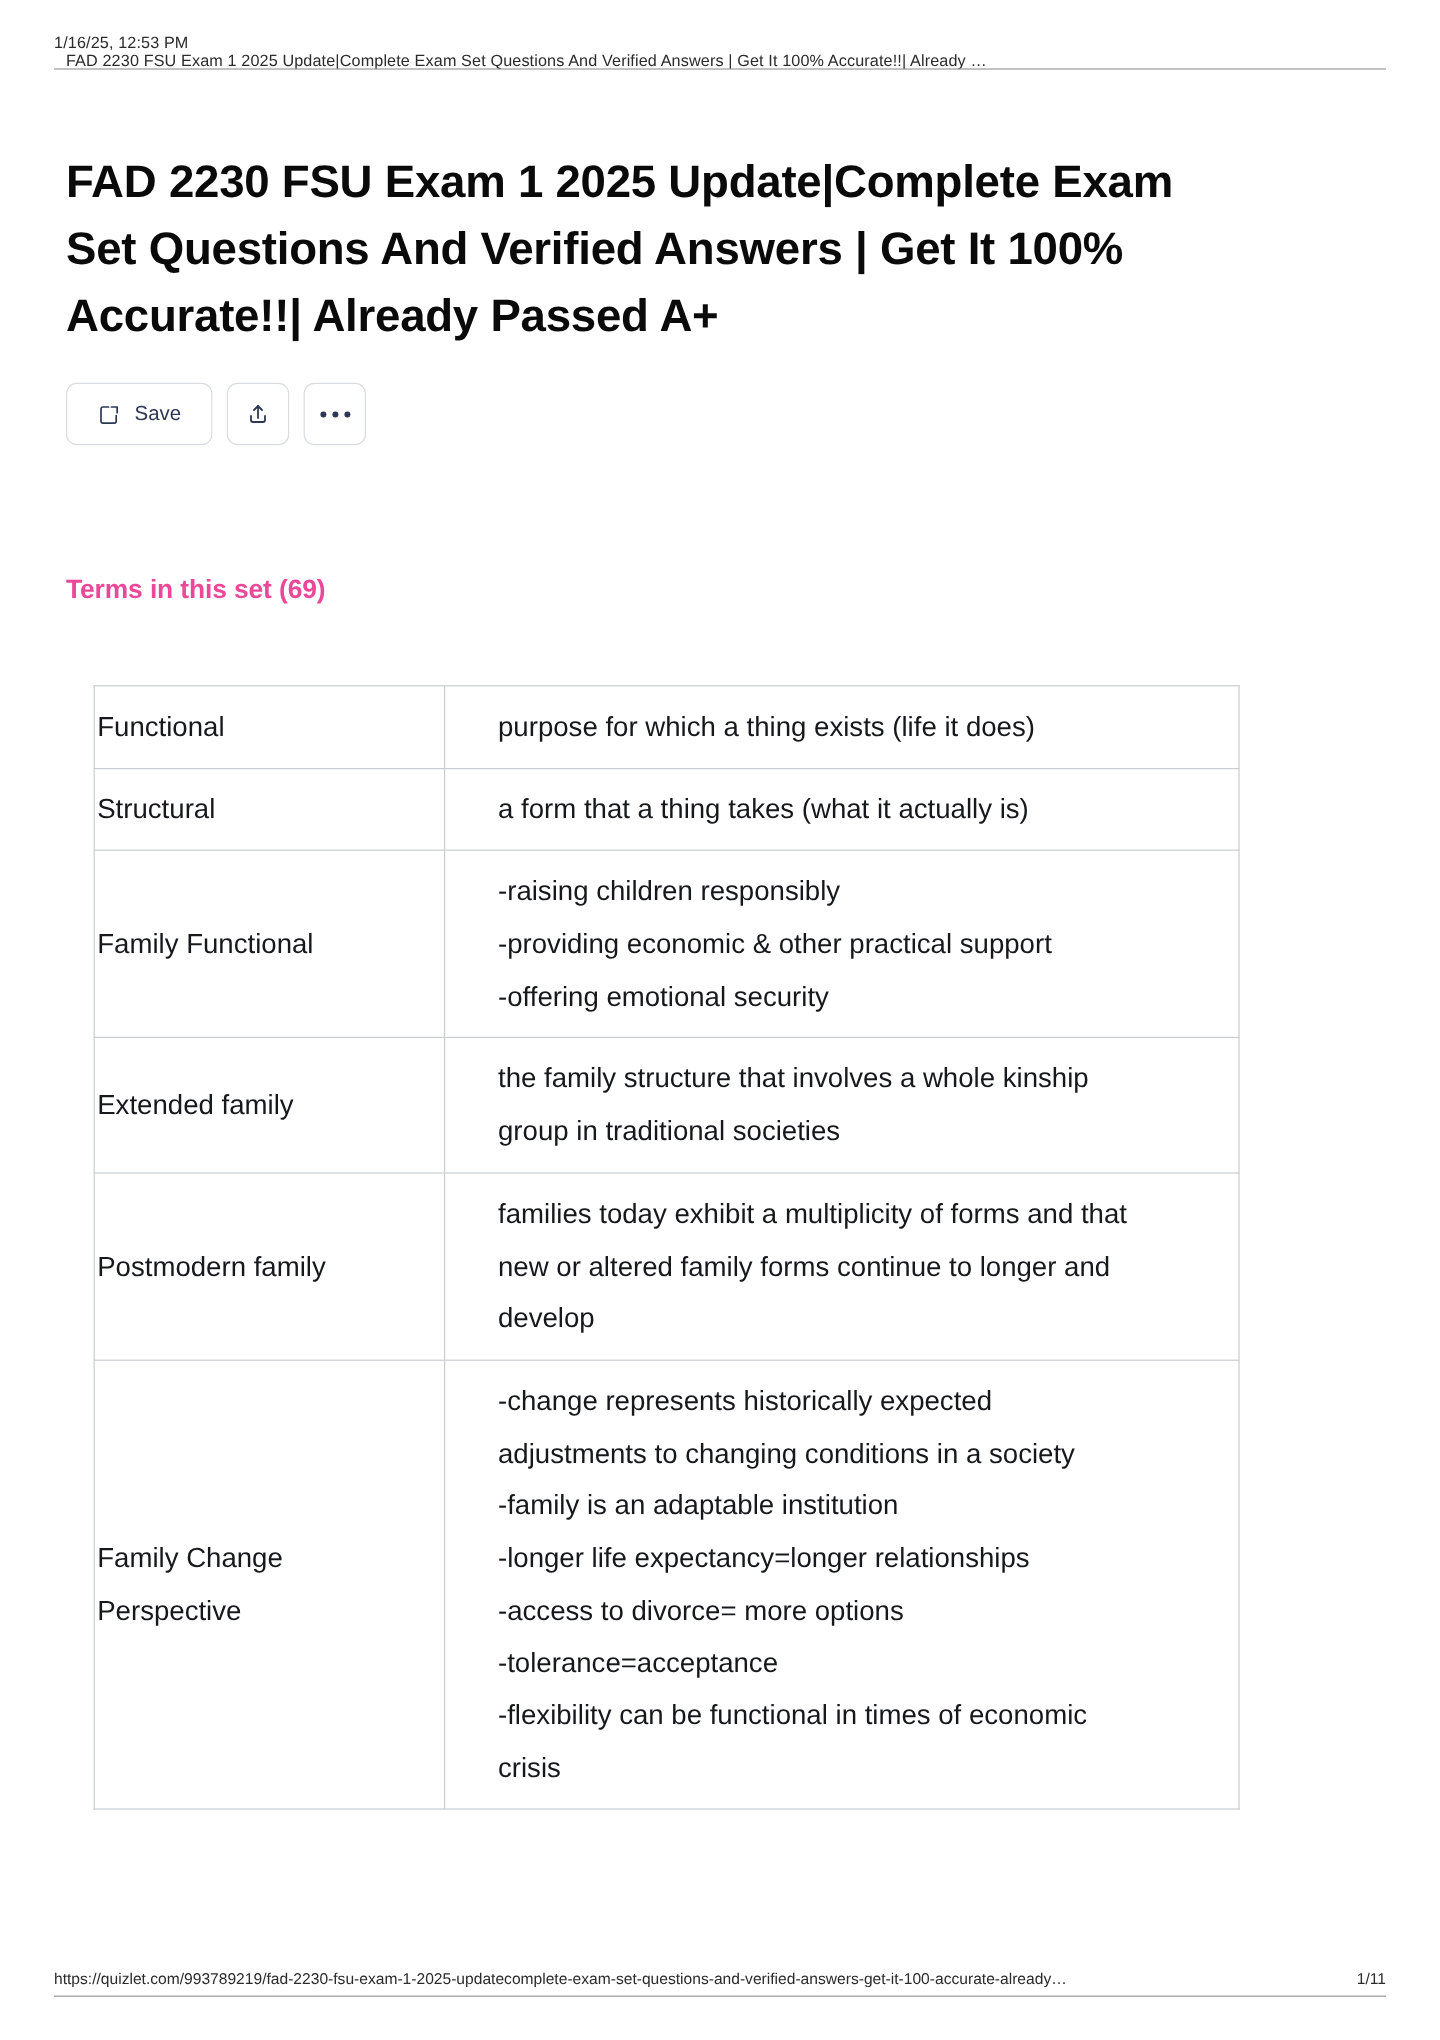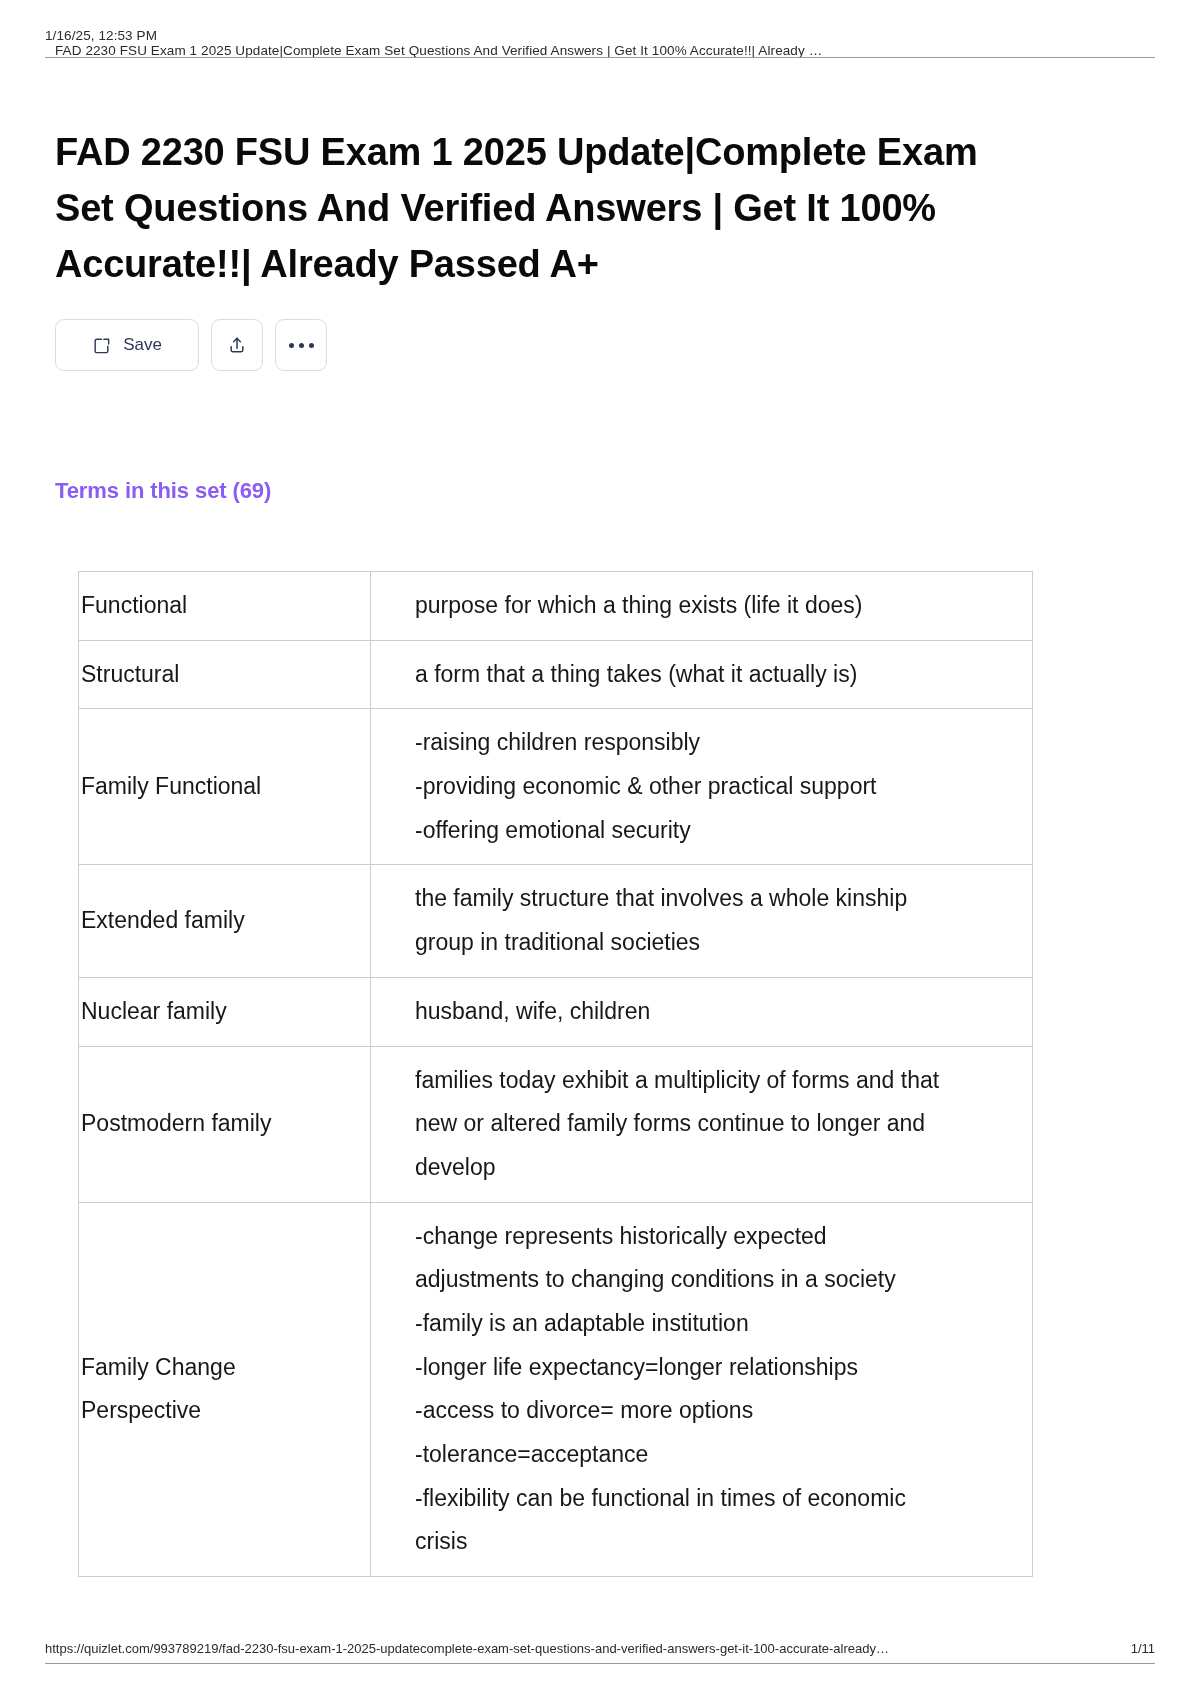--- a/index.html
+++ b/index.html
@@ -85,21 +85,21 @@
     background: #ffffff;
     height: 52px;
     display: flex;
     align-items: center;
     justify-content: center;
     box-sizing: border-box;
     color: #2e3856;
     font-size: 17px;
   }
   .btn-save {
-    width: 144px;
+    width: 122px;
     gap: 12px;
     padding: 0 14px;
   }
   .btn-icon-only {
     width: 52px;
   }
   .icon-svg {
     display: block;
   }
   .dots {
@@ -115,21 +115,21 @@
     display: block;
   }
 
   
   .terms-heading {
     position: absolute;
     top: 478px;
     left: 55px;
     font-size: 22px;
     font-weight: bold;
-    color: #8b5cf6;
+    color: #ec4899;
     letter-spacing: -0.1px;
   }
 
   
   .terms-table {
     position: absolute;
     top: 571px;
     left: 78px;
     width: 955px;
     border-collapse: collapse;
@@ -265,28 +265,20 @@
         <td class="term">
           <span class="line">Extended family</span>
         </td>
         <td class="def">
           <span class="line">the family structure that involves a whole kinship</span>
           <span class="line">group in traditional societies</span>
         </td>
       </tr>
       <tr>
         <td class="term">
-          <span class="line">Nuclear family</span>
-        </td>
-        <td class="def">
-          <span class="line">husband, wife, children</span>
-        </td>
-      </tr>
-      <tr>
-        <td class="term">
           <span class="line">Postmodern family</span>
         </td>
         <td class="def">
           <span class="line">families today exhibit a multiplicity of forms and that</span>
           <span class="line">new or altered family forms continue to longer and</span>
           <span class="line">develop</span>
         </td>
       </tr>
       <tr>
         <td class="term">

